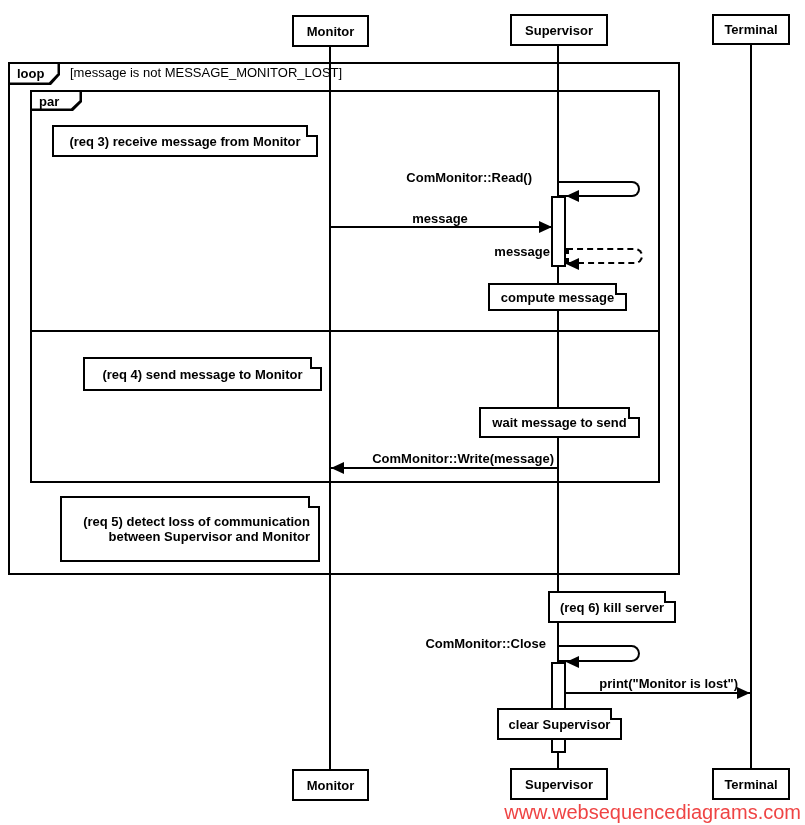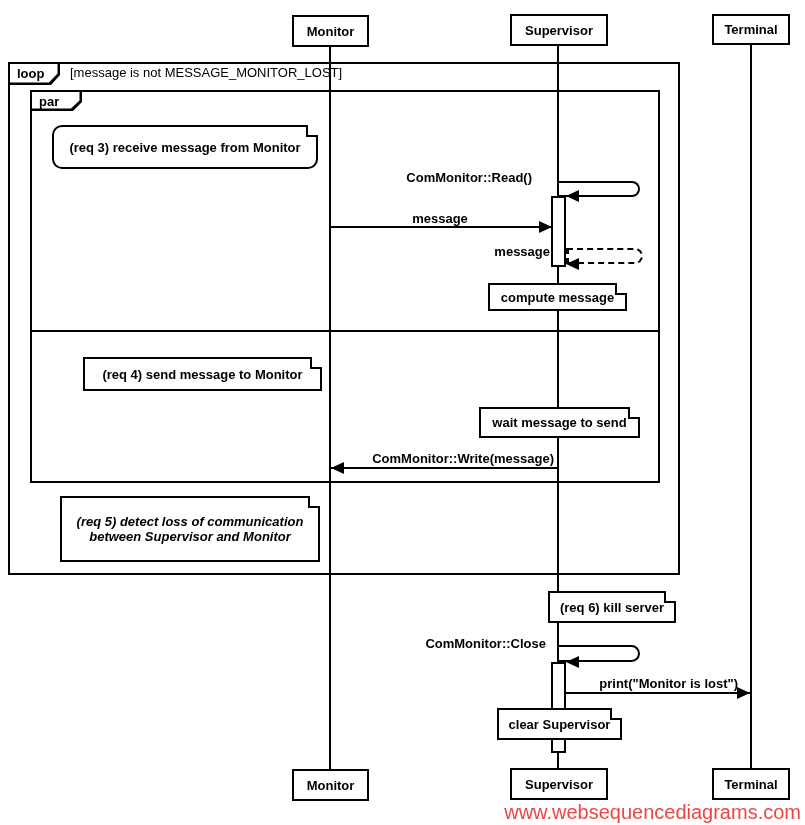--- a/index.html
+++ b/index.html
@@ -32,21 +32,21 @@
     border-top:6px solid transparent; border-bottom:6px solid transparent; border-left:13px solid #000; }
   .msg-label { position:absolute; font-weight:bold; font-size:13px; line-height:15px; white-space:nowrap; }
   .note {
     position:absolute; border:2px solid #000; background:#fff; box-sizing:border-box;
     font-weight:bold; font-size:13px; line-height:15px;
     display:flex; align-items:center; justify-content:center; text-align:center;
     padding:2px 8px;
   }
   .note .fold { position:absolute; top:-2px; right:-2px; width:12px; height:12px; background:#fff;
     border-left:2px solid #000; border-bottom:2px solid #000; box-sizing:border-box; }
-  .note.left-align { justify-content:flex-start; text-align:center;font-style:italic; }
+  .note.left-align { justify-content:flex-start; text-align:right; }
   .guard-label { position:absolute; font-weight:normal; font-size:13px; white-space:nowrap; }
   .watermark { position:absolute; font-size:20px; color:#ef4444; white-space:nowrap; }
 </style>
 </head>
 <body>
 
 <div id="canvas">
 
   <div class="lifeline" style="left:329px; top:47px; height:722px;"></div>
   <div class="lifeline" style="left:557px; top:46px; height:722px;"></div>
@@ -85,21 +85,21 @@
   <div class="arr-left" style="left:566px; top:190px;"></div>
 
   <div class="hline" style="left:330px; top:226px; width:221px;"></div>
   <div class="arr-right" style="left:539px; top:221px;"></div>
   <div class="msg-label" style="left:380px; top:211px; width:120px; text-align:center;">message</div>
 
   <div class="selfcall dashed" style="left:566px; top:248px; width:77px; height:16px;"></div>
   <div class="arr-left" style="left:566px; top:258px;"></div>
   <div class="msg-label" style="left:460px; top:244px; width:90px; text-align:right;">message</div>
 
-  <div class="note" style="left:52px; top:125px; width:266px; height:44px;border-radius:10px;">
+  <div class="note" style="left:52px; top:125px; width:266px; height:32px;">
     <span class="fold"></span>
     <span>(req 3) receive message from Monitor</span>
   </div>
   <div class="note" style="left:488px; top:283px; width:139px; height:28px;">
     <span class="fold"></span>
     <span>compute message</span>
   </div>
 
   <div class="note" style="left:83px; top:357px; width:239px; height:34px;">
     <span class="fold"></span>

